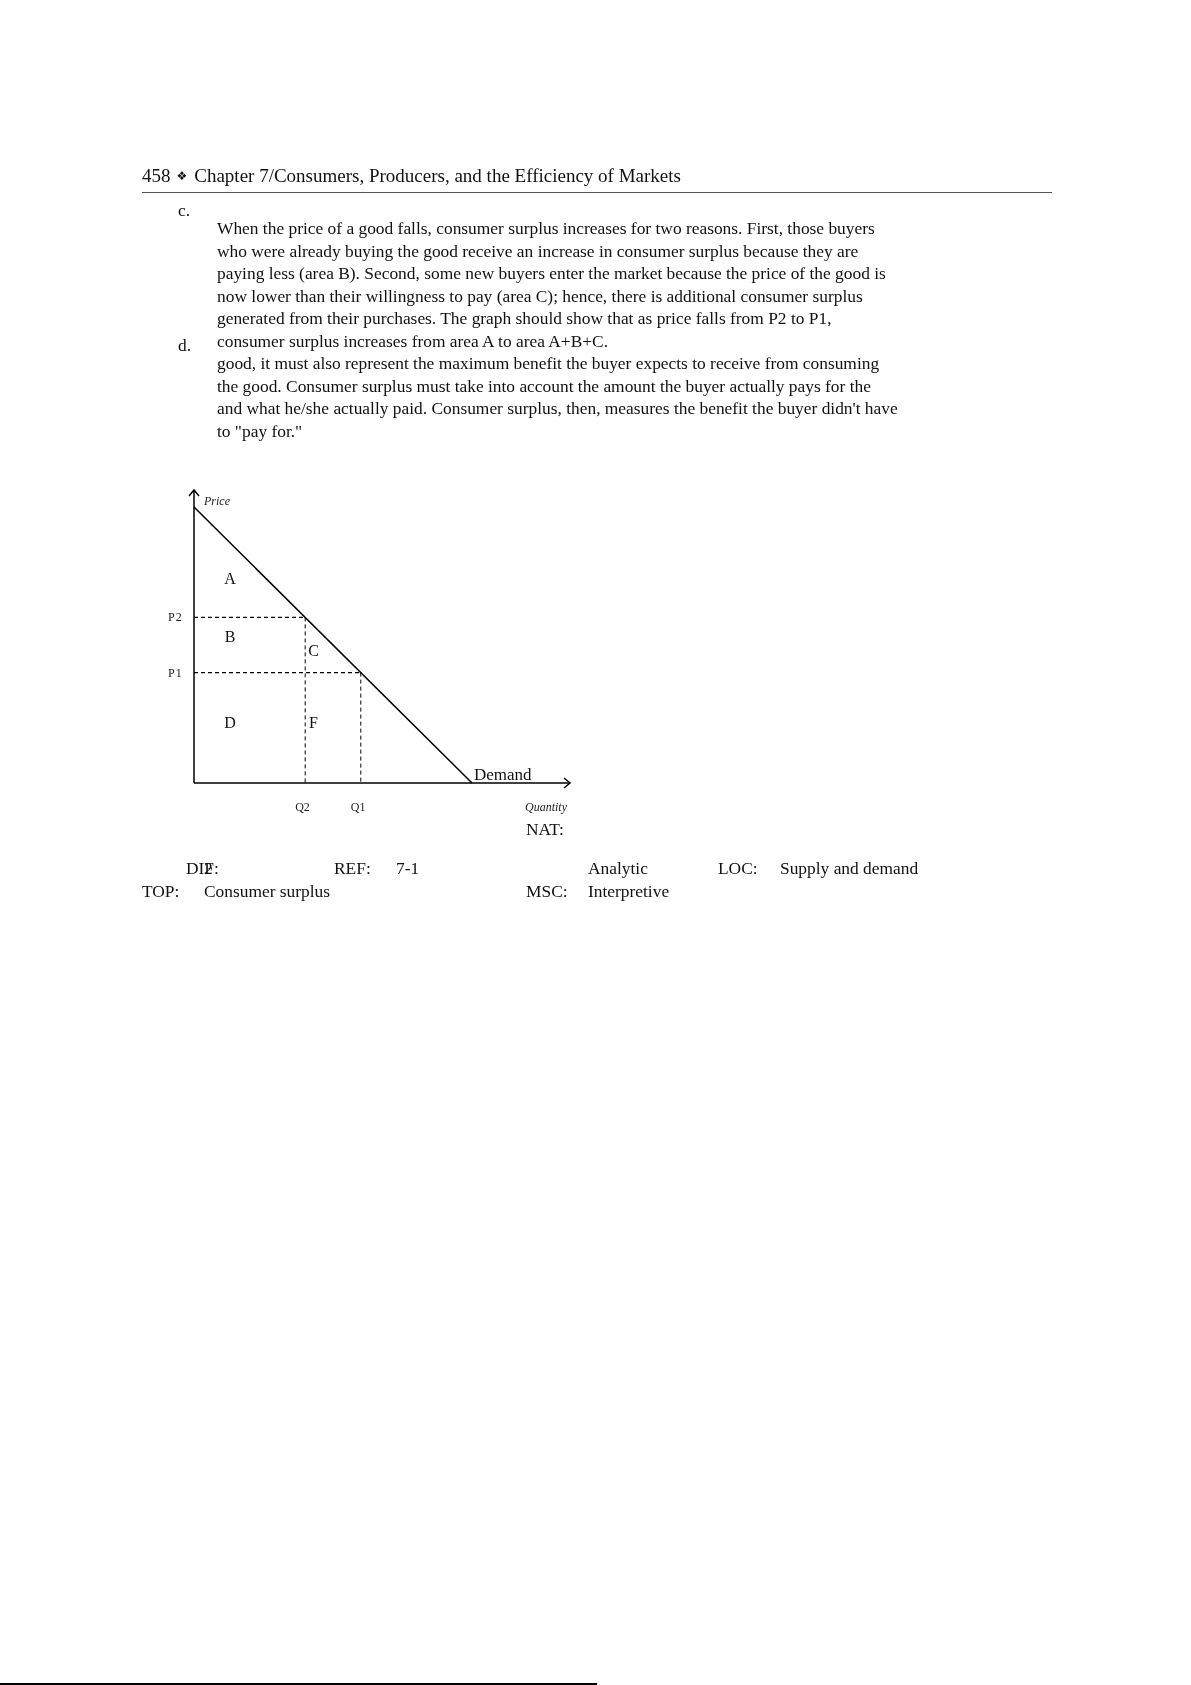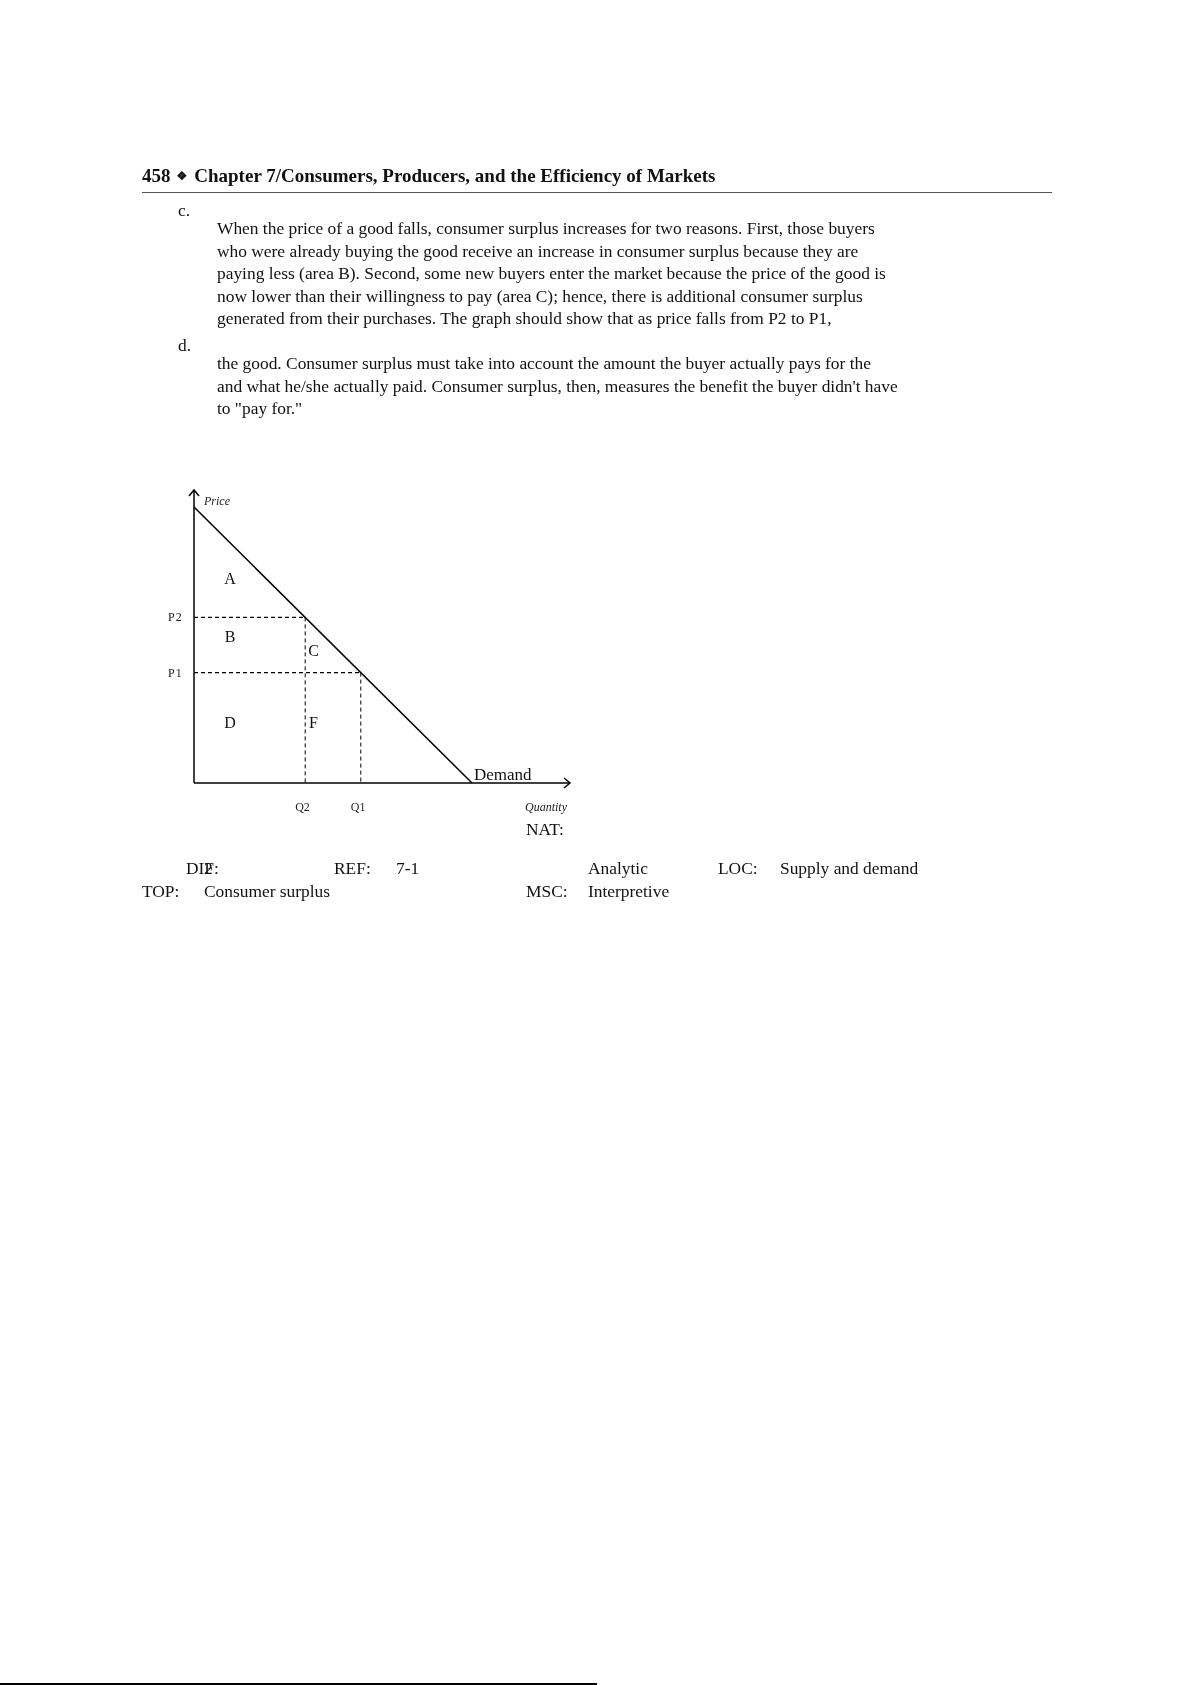--- a/index.html
+++ b/index.html
@@ -1,19 +1,19 @@
 <!DOCTYPE html>
 <html><head>
 <meta charset="utf-8">
 <style>
   html, body { margin: 0; padding: 0; background: #ffffff; }
   body { width: 1191px; height: 1685px; position: relative; overflow: hidden;
          font-family: "Liberation Serif", "DejaVu Serif", serif; color: #111; }
   .abs { position: absolute; white-space: nowrap; }
-  .header { left: 142px; top: 164px; font-size: 19px; line-height: 24px; font-weight: bold; }
+  .header { left: 142px; top: 164px; font-size: 19px; line-height: 24px; }
   .header .pg { margin-right: 6px; }
   .header .orn { font-size: 12px; margin-right: 7px; position: relative; top: -2px; }
   .rule { position: absolute; left: 142px; top: 192px; width: 910px; height: 1px; background: #555; }
   .item { position: absolute; left: 142px; width: 900px; font-size: 17.4px; line-height: 22.5px; }
   .item .lbl { position: absolute; left: 36px; top: 0; }
   .item .txt { position: absolute; left: 75px; top: 0; margin-top: 18px; }
   .item .txt div { white-space: nowrap; }
   svg text { font-family: "Liberation Serif", "DejaVu Serif", serif; }
   .meta { font-size: 17.4px; line-height: 22px; }
   .bottom-line { position: absolute; left: 0; top: 1683px; width: 597px; height: 2px; background: #000; }
@@ -27,26 +27,28 @@
 <div class="rule"></div>
 
 <div class="item" style="top:199px;">
   <span class="lbl">c.</span>
   <div class="txt">
     <div>When the price of a good falls, consumer surplus increases for two reasons. First, those buyers</div>
     <div>who were already buying the good receive an increase in consumer surplus because they are</div>
     <div>paying less (area B). Second, some new buyers enter the market because the price of the good is</div>
     <div>now lower than their willingness to pay (area C); hence, there is additional consumer surplus</div>
     <div>generated from their purchases. The graph should show that as price falls from P2 to P1,</div>
+    <div>consumer surplus increases from area A to area A+B+C.</div>
   </div>
 </div>
 
 <div class="item" style="top:334px;">
   <span class="lbl">d.</span>
   <div class="txt">
+    <div>good, it must also represent the maximum benefit the buyer expects to receive from consuming</div>
     <div>the good. Consumer surplus must take into account the amount the buyer actually pays for the</div>
     <div>and what he/she actually paid. Consumer surplus, then, measures the benefit the buyer didn't have</div>
     <div>to "pay for."</div>
   </div>
 </div>
 
 <svg id="cs-chart" style="position:absolute; left:0; top:0;" width="1191" height="900">
   <g id="chart-layer">
       <line x1="194" y1="783" x2="194" y2="490" stroke="#000" stroke-width="1.5"></line>
       <polyline points="189,496 194,490 199,496" fill="none" stroke="#000" stroke-width="1.5"></polyline>

